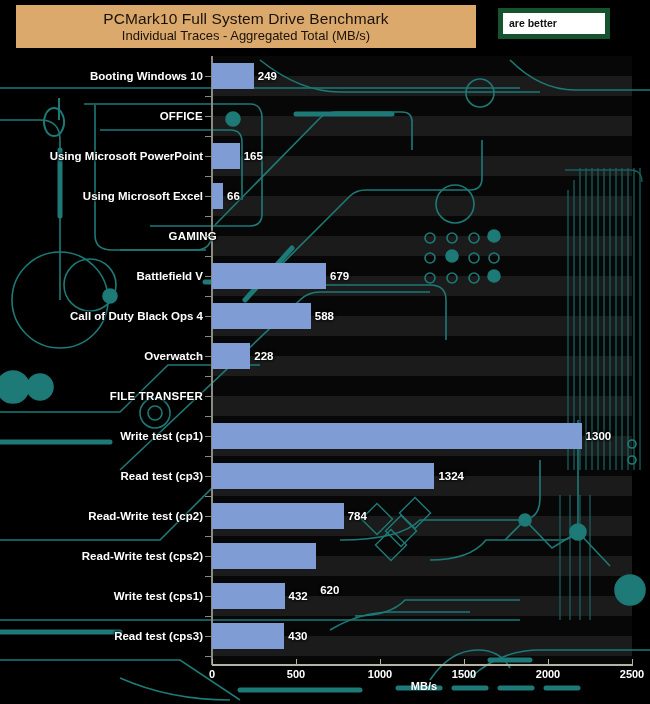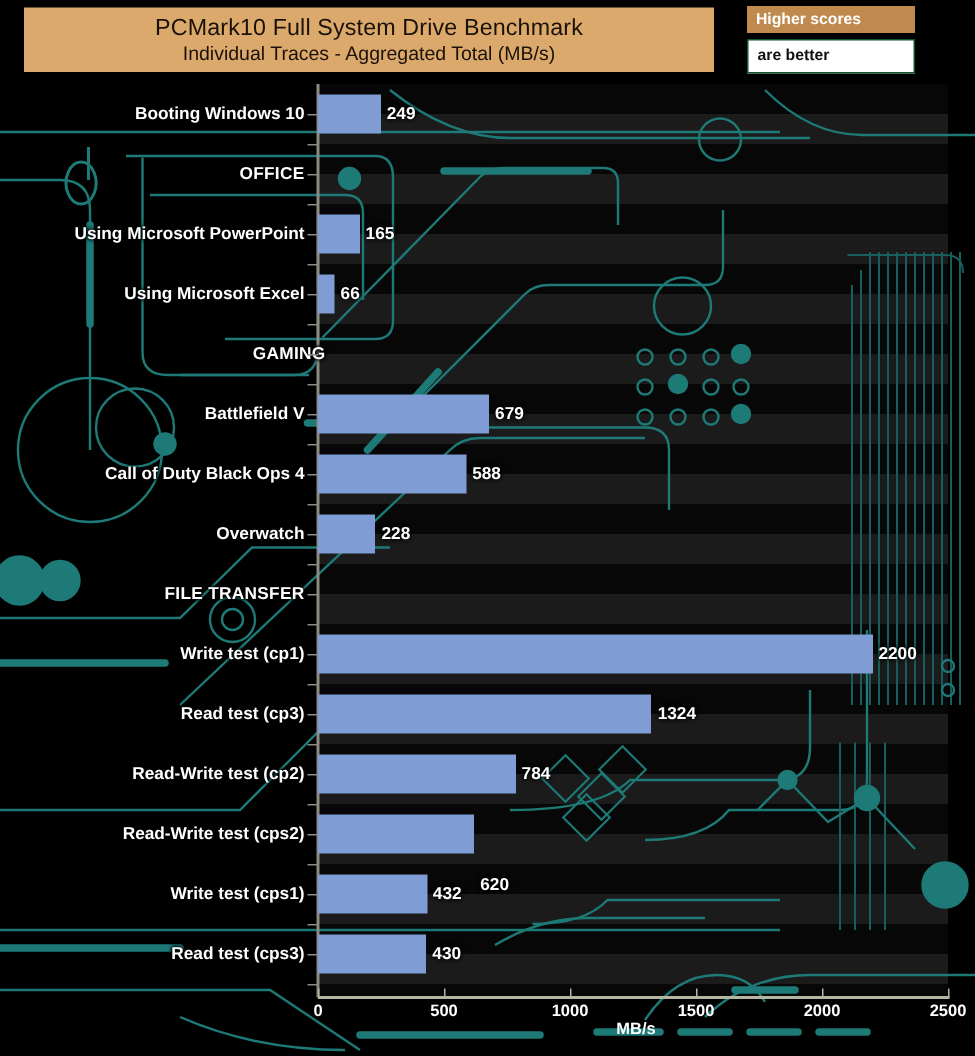--- a/index.html
+++ b/index.html
@@ -22,21 +22,21 @@
        align-items:center;justify-content:center;color:#1a1208;}
   #title-bar .t1{font-size:15.5px;letter-spacing:.1px;line-height:18px;}
   #title-bar .t2{font-size:13px;line-height:16px;}
 
   
   #legend{position:absolute;left:498px;top:4px;width:112px;}
   .lg-a{background:#c08a4e;color:#fff;font-size:10.5px;font-weight:bold;
         padding:3px 6px;height:12px;line-height:12px;}
   .lg-b{background:#fff;color:#111;font-size:10.5px;font-weight:bold;
         padding:4px 6px;height:13px;line-height:13px;margin-top:4px;
-        border:1px solid #14532d;}
+        border:5px solid #14532d;}
 
   
   #yaxis{position:absolute;left:211px;top:56px;width:2px;height:609px;background:#8b8b82;}
   #xaxis{position:absolute;left:212px;top:664px;width:421px;height:2px;background:#b5b5a4;}
   .ytick{position:absolute;left:205px;width:7px;height:1px;background:#8b8b82;}
   .xtick{position:absolute;top:659px;width:1px;height:6px;background:#b5b5a4;}
   .xlab{position:absolute;top:668px;font-size:11px;color:#fff;font-weight:bold;
         transform:translateX(-50%);text-align:center;white-space:nowrap;}
   #xtitle{position:absolute;top:680px;left:424px;transform:translateX(-50%);
           font-size:11px;font-weight:bold;color:#fff;}
@@ -239,21 +239,21 @@
       <div class="ytick" style="top: 356px;"></div>
       <div class="ytick" style="top: 376px;"></div>
       <div class="row" style="top: 376px;">
         <div class="rlabel cat" style="right: 447px;">FILE TRANSFER</div>
       </div>
       <div class="ytick" style="top: 396px;"></div>
       <div class="ytick" style="top: 416px;"></div>
       <div class="row" style="top: 416px;">
         <div class="rlabel" style="right: 447px;">Write test (cp1)</div>
         <div class="bar" style="left: 212px; width: 369.6px; background: rgb(127, 157, 212);"></div>
-        <div class="bval" style="left: 585.6px;">2200</div>
+        <div class="bval" style="left: 585.6px;">1300</div>
       </div>
       <div class="ytick" style="top: 436px;"></div>
       <div class="ytick" style="top: 456px;"></div>
       <div class="row" style="top: 456px;">
         <div class="rlabel" style="right: 447px;">Read test (cp3)</div>
         <div class="bar" style="left: 212px; width: 222.432px; background: rgb(127, 157, 212);"></div>
         <div class="bval" style="left: 438.432px;">1324</div>
       </div>
       <div class="ytick" style="top: 476px;"></div>
       <div class="ytick" style="top: 496px;"></div>
@@ -286,17 +286,16 @@
       <div class="ytick" style="top: 636px;"></div>
       <div class="ytick" style="top: 656px;"></div>
     </div>
 
   <div id="title-bar">
     <div class="t1">PCMark10 Full System Drive Benchmark</div>
     <div class="t2">Individual Traces - Aggregated Total (MB/s)</div>
   </div>
 
   <div id="legend">
-    <div class="lg-a">Higher scores</div>
     <div class="lg-b">are better</div>
   </div>
 
 </div>
 
 </body></html>

